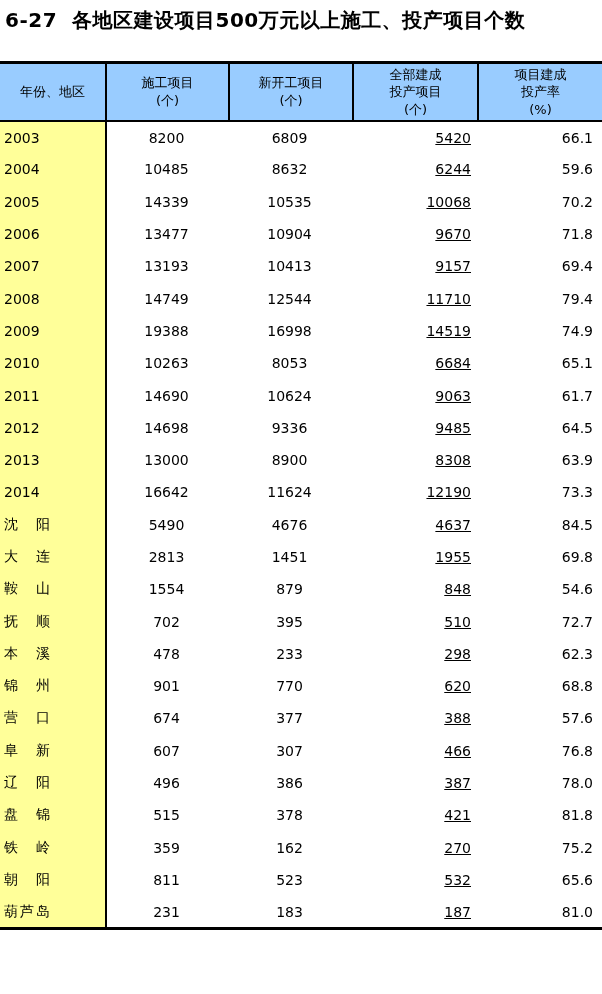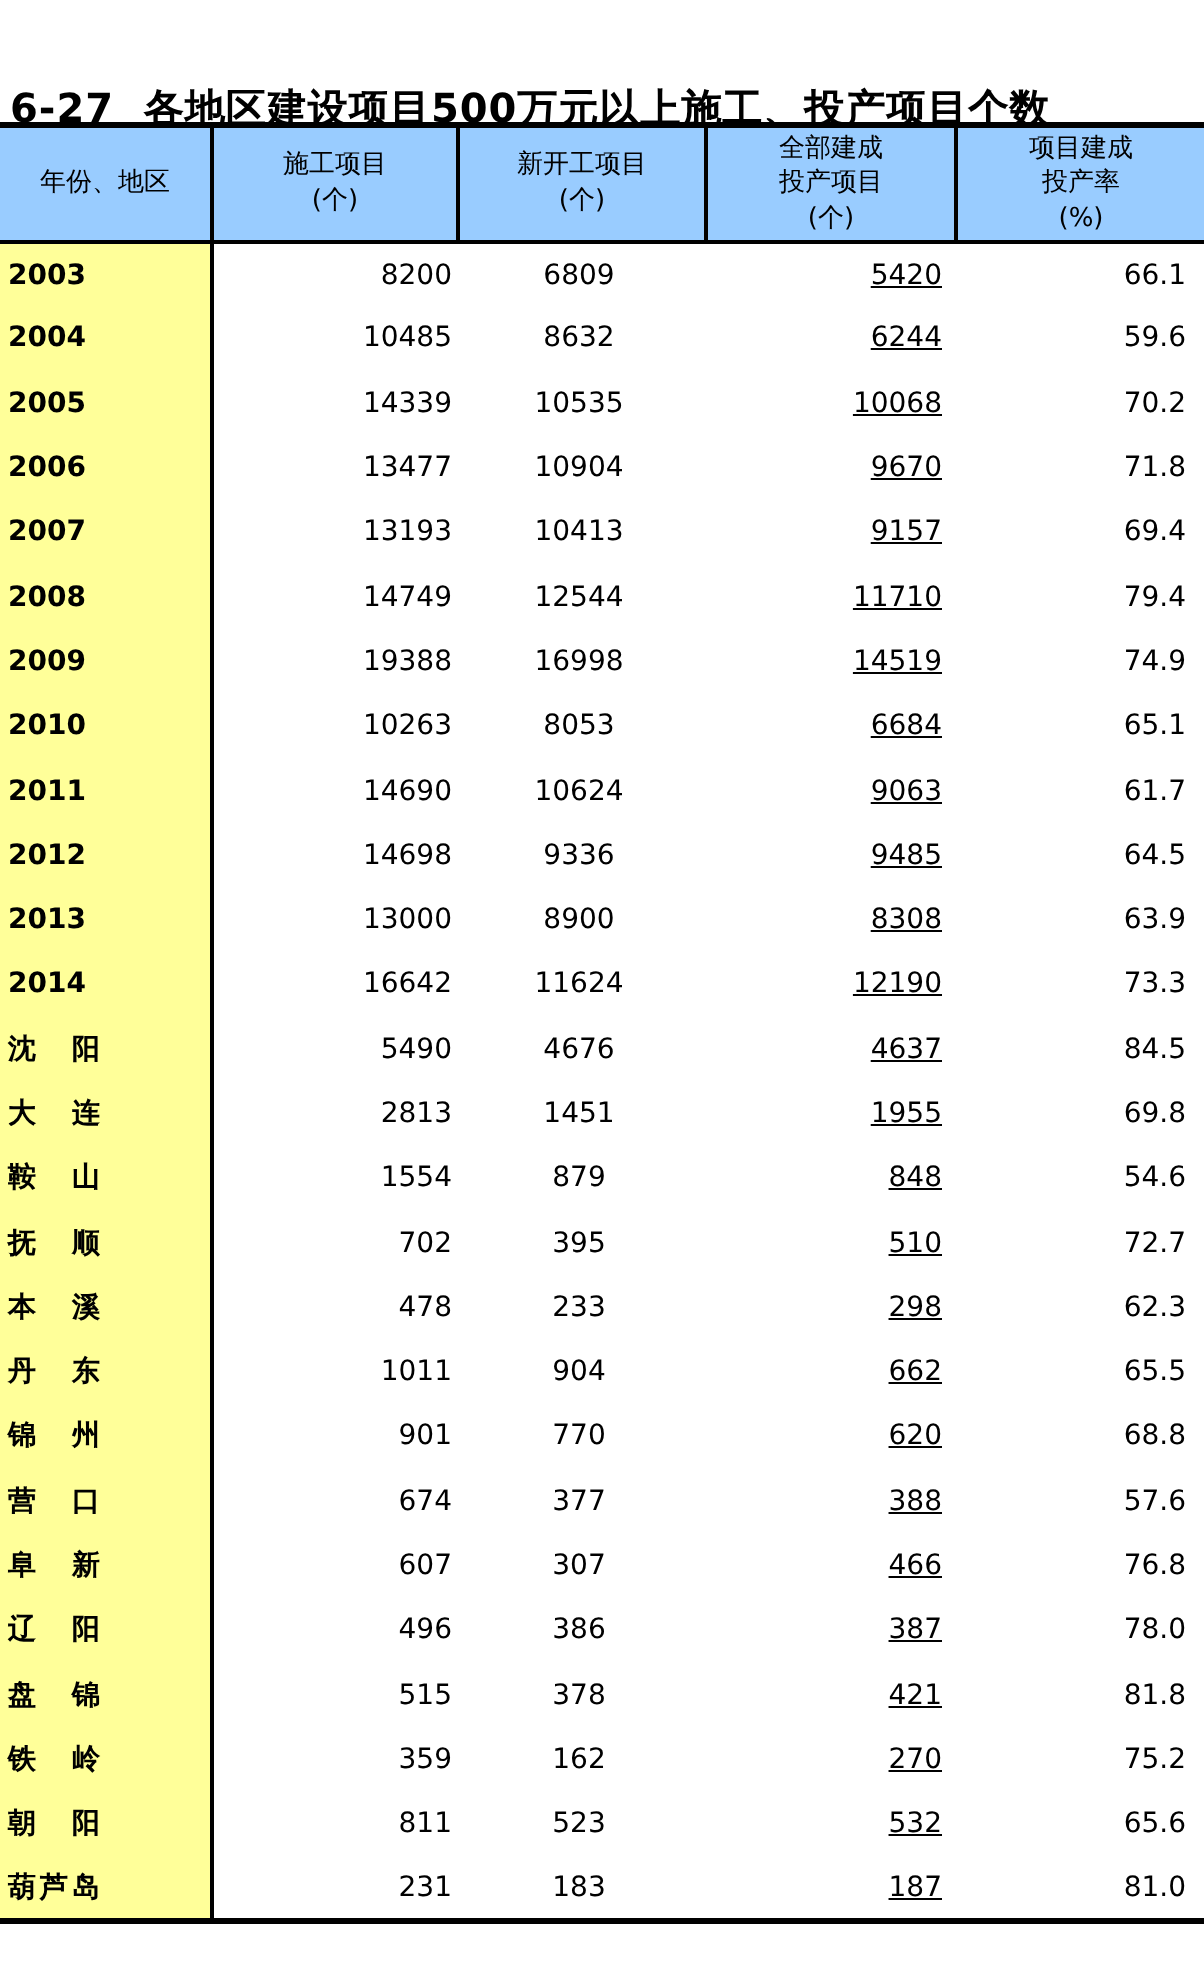--- a/index.html
+++ b/index.html
@@ -14,21 +14,20 @@
     overflow: hidden;
   }
   .page-title {
     position: absolute;
     left: 5px;
     top: 7px;
     font-size: 20px;
     font-weight: bold;
     white-space: pre;
     letter-spacing: 0.5px;
-    margin-top: 34px;
   }
   table.stat-table {
     position: absolute;
     left: 0;
     top: 61px;
     width: 602px;
     border-collapse: collapse;
     table-layout: fixed;
     border-top: 3px solid var(--border, #000);
     border-bottom: 3px solid var(--border, #000);
@@ -55,24 +54,23 @@
     padding: 0;
     font-size: 14px;
     vertical-align: middle;
     white-space: nowrap;
   }
   tbody td.stub {
     background: var(--stub-bg, #FFFF99);
     border-right: 2px solid var(--border, #000);
     padding-left: 4px;
     text-align: left;
-    font-weight: bold;
   }
   tbody td.num { text-align: right; }
-  tbody td.num.col-1 { padding-right: 3px; }
+  tbody td.num.col-1 { padding-right: 3px; text-align: center; }
   tbody td.num.col-2 { padding-right: 3px; text-align: center; }
   tbody td.num.col-3 { padding-right: 7px; text-decoration: underline; }
   tbody td.num.col-4 { padding-right: 9px; }
   .region {
     display: inline-block;
     width: 46px;
     text-align: justify;
     text-align-last: justify;
     -moz-text-align-last: justify;
   }
@@ -229,27 +227,20 @@
         <td class="num col-4">72.7</td>
       </tr>
       <tr>
         <td class="stub"><span class="region">本溪</span></td>
         <td class="num col-1">478</td>
         <td class="num col-2">233</td>
         <td class="num col-3">298</td>
         <td class="num col-4">62.3</td>
       </tr>
       <tr>
-        <td class="stub"><span class="region">丹东</span></td>
-        <td class="num col-1">1011</td>
-        <td class="num col-2">904</td>
-        <td class="num col-3">662</td>
-        <td class="num col-4">65.5</td>
-      </tr>
-      <tr>
         <td class="stub"><span class="region">锦州</span></td>
         <td class="num col-1">901</td>
         <td class="num col-2">770</td>
         <td class="num col-3">620</td>
         <td class="num col-4">68.8</td>
       </tr>
       <tr>
         <td class="stub"><span class="region">营口</span></td>
         <td class="num col-1">674</td>
         <td class="num col-2">377</td>

